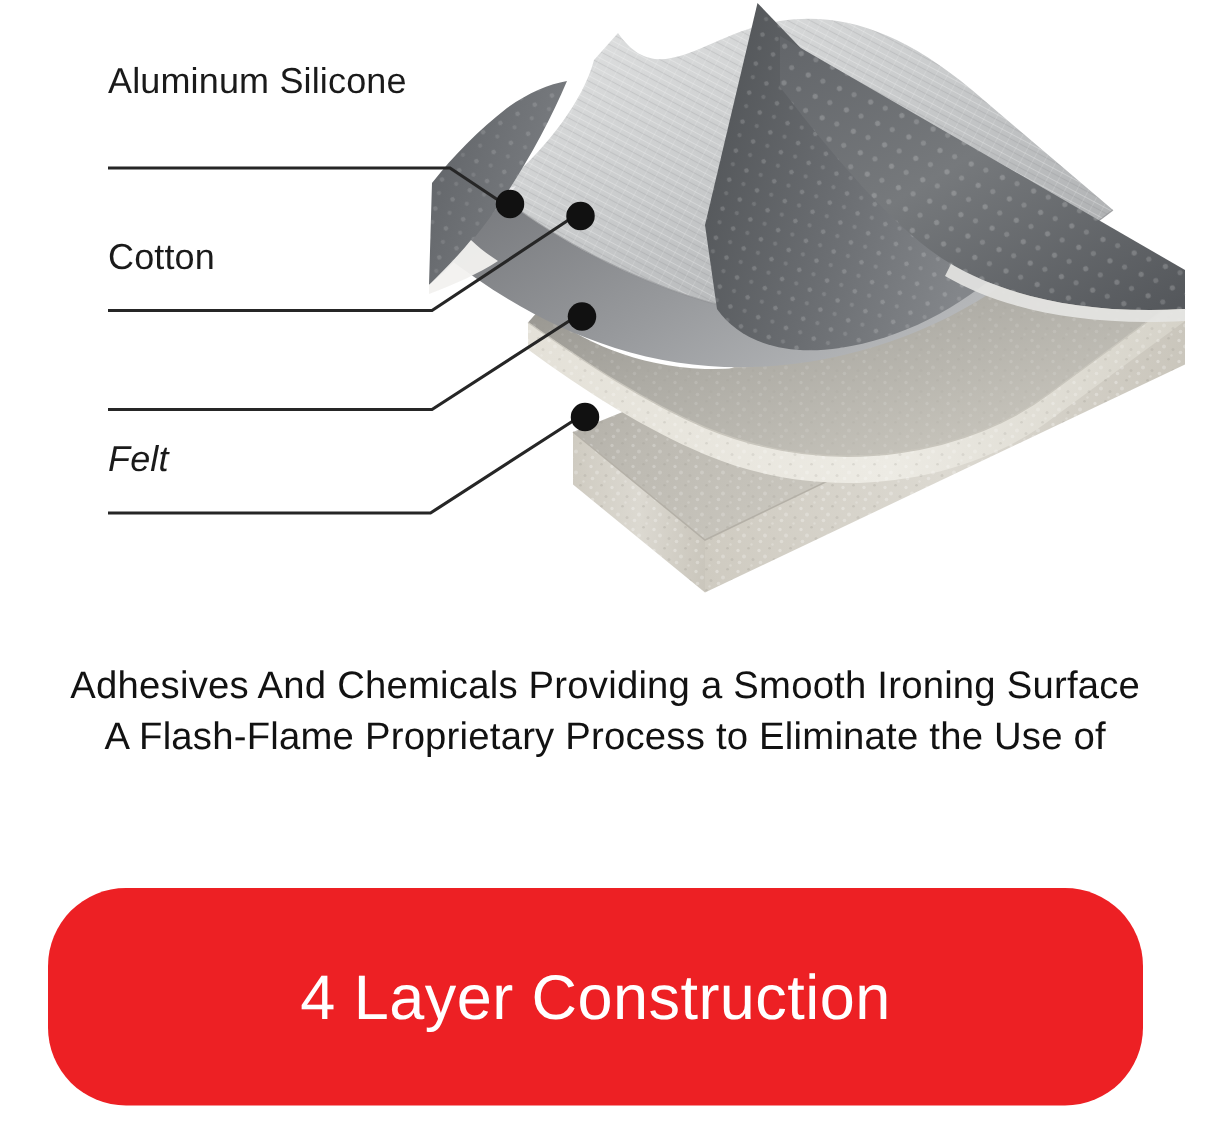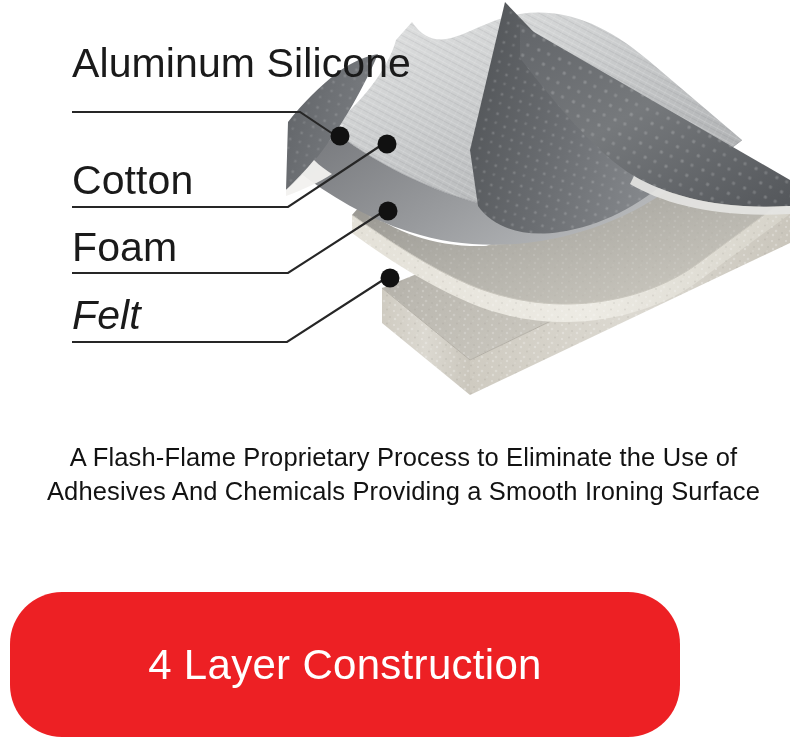--- a/index.html
+++ b/index.html
@@ -35,21 +35,21 @@
   
   .callouts {
     position: absolute;
     left: 0; top: 0;
     width: 807px;
     height: 420px;
   }
   .callout-label {
     position: absolute;
     color: #1a1a1a;
-    font-size: 41px;
+    font-size: 24px;
     font-weight: 400;
     letter-spacing: 0.1px;
     white-space: nowrap;
     line-height: 1;
   }
   .callout-label.lbl-aluminum { left: 72px; top: 43px; }
   .callout-label.lbl-cotton   { left: 72px; top: 160px; }
   .callout-label.lbl-foam     { left: 72px; top: 227px; }
   .callout-label.lbl-felt     { left: 72px; top: 295px; font-style: italic; }
 
@@ -63,23 +63,23 @@
     color: #121212;
     font-size: 25.5px;
     line-height: 34px;
     letter-spacing: 0.15px;
   }
   .description .desc-line { display: block; }
 
   
   .banner {
     position: absolute;
-    left: 10px;
+    left: 32px;
     top: 592px;
-    width: 670px;
+    width: 730px;
     height: 145px;
     background: #ED2024;
     border-radius: 52px;
     display: flex;
     align-items: center;
     justify-content: center;
   }
   .banner-text {
     color: #ffffff;
     font-size: 42px;
@@ -317,26 +317,25 @@
         <circle cx="387" cy="144" r="9.5"></circle>
         <circle cx="388" cy="211" r="9.5"></circle>
         <circle cx="390" cy="278" r="9.5"></circle>
       </g>
     </svg>
   </div>
 
   <div class="callouts">
     <div class="callout-label lbl-aluminum">Aluminum Silicone</div>
     <div class="callout-label lbl-cotton">Cotton</div>
-    <div class="callout-label lbl-foam">Foam</div>
     <div class="callout-label lbl-felt">Felt</div>
   </div>
 
   <div class="description">
+    <span class="desc-line">Adhesives And Chemicals Providing a Smooth Ironing Surface</span>
     <span class="desc-line">A Flash-Flame Proprietary Process to Eliminate the Use of</span>
-    <span class="desc-line">Adhesives And Chemicals Providing a Smooth Ironing Surface</span>
   </div>
 
   <div class="banner">
     <span class="banner-text">4 Layer Construction</span>
   </div>
 
 </div>
 
 </body></html>

